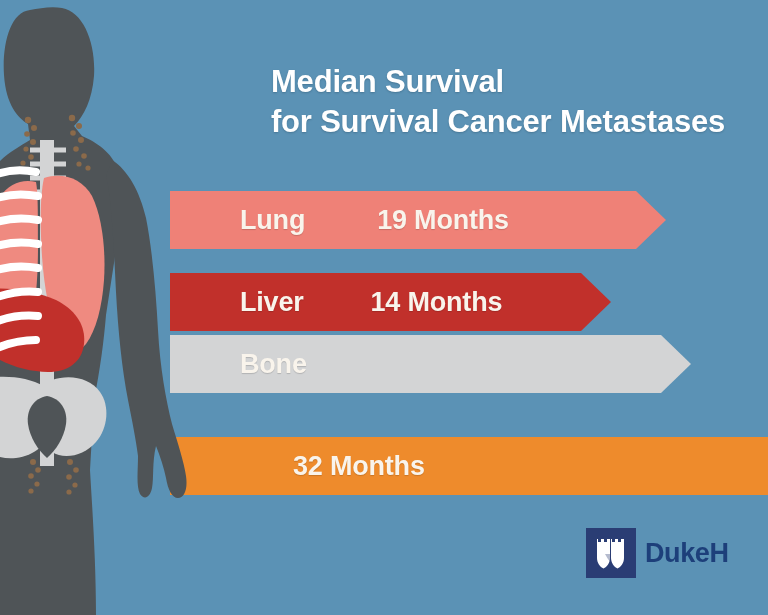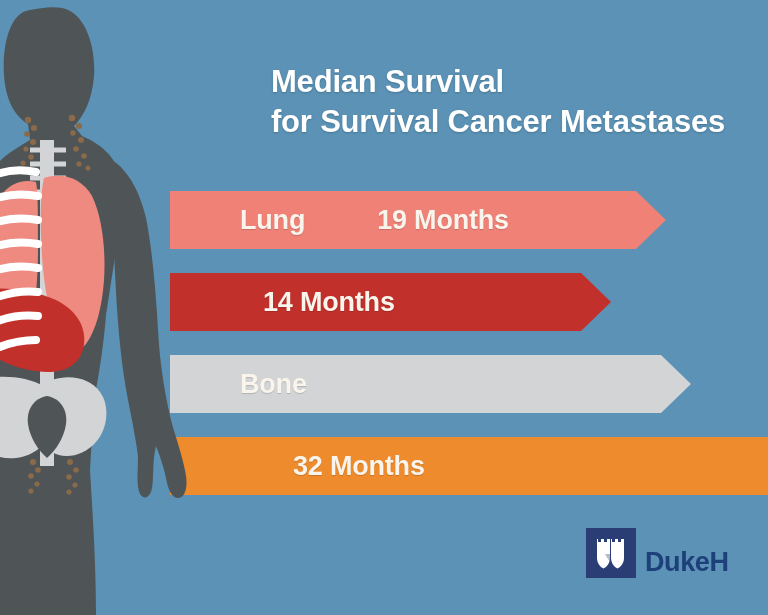--- a/index.html
+++ b/index.html
@@ -76,36 +76,36 @@
     font-size:27px;
     font-weight:bold;
     letter-spacing:-0.2px;
     text-shadow:0 1px 1px rgba(0,0,0,0.16);
   }
   .bar-label{display:inline-block;}
   .bar-value{display:inline-block;}
 
   .row-lung  { top:191px; width:496px; }
   .row-liver { top:273px; width:441px; }
-  .row-bone  { top:355px; width:521px; }
+  .row-bone  { top:335px; width:521px; }
   .row-lymph { top:437px; width:600px; }
 
   .row-lung  .bar-value { margin-left:72px; }
-  .row-liver .bar-value { margin-left:23px; }
+  .row-liver .bar-value { margin-left:67px; }
   .row-bone  .bar-value { margin-left:76px; }
   .row-lymph .bar-value { margin-left:53px; }
 
   
   .logo{
     position:absolute;
     left:586px;
     top:528px;
     z-index:4;
     display:flex;
-    align-items:flex-end;
+    align-items:center;
     gap:9px;
   }
   .logo-mark{
     width:50px;
     height:50px;
     background:#2a3d74;
     display:flex;
     align-items:center;
     justify-content:center;
   }
@@ -132,20 +132,21 @@
         <span class="bar-label">Lung</span>
         <span class="bar-value">19 Months</span>
       </div>
     </div>
 
     <div class="bar-row row-liver">
       <svg class="bar-shape" viewBox="0 0 441 58" preserveAspectRatio="none">
         <polygon points="0,0 411,0 441,29 411,58 0,58" fill="#c1302b"></polygon>
       </svg>
       <div class="bar-text">
+        <span class="bar-label">Liver</span>
         <span class="bar-value">14 Months</span>
       </div>
     </div>
 
     <div class="bar-row row-bone">
       <svg class="bar-shape" viewBox="0 0 521 58" preserveAspectRatio="none">
         <polygon points="0,0 491,0 521,29 491,58 0,58" fill="#d3d4d5"></polygon>
       </svg>
       <div class="bar-text">
         <span class="bar-label">Bone</span>

